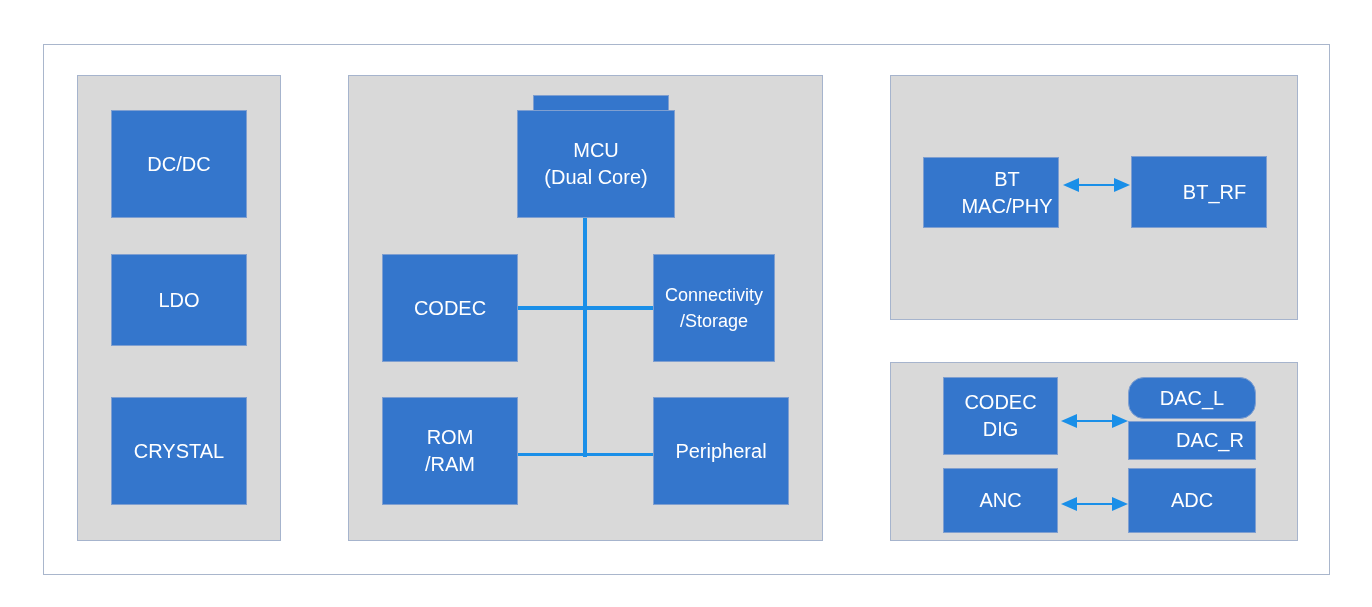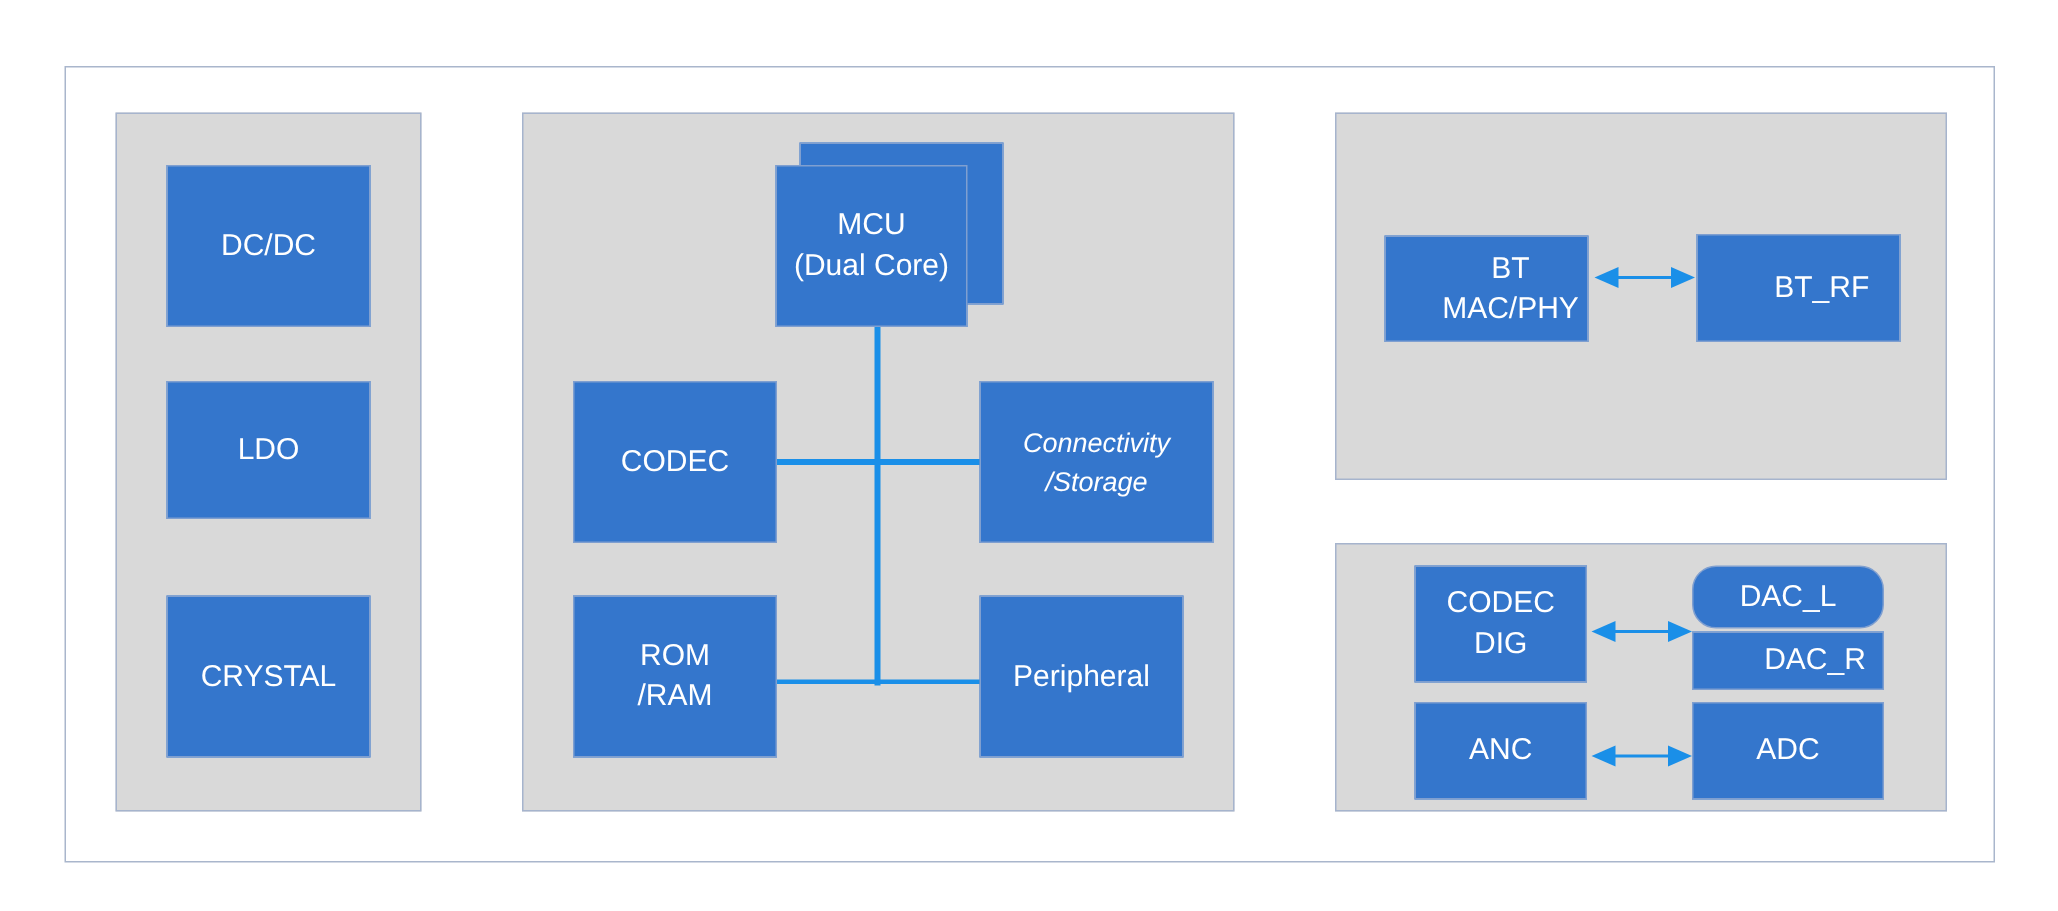--- a/index.html
+++ b/index.html
@@ -23,24 +23,24 @@
 <div class="panel" style="left:77px; top:75px; width:204px; height:466px;"></div>
 <div class="block" style="left:111px; top:110px; width:136px; height:108px;">DC/DC</div>
 <div class="block" style="left:111px; top:254px; width:136px; height:92px;">LDO</div>
 <div class="block" style="left:111px; top:397px; width:136px; height:108px;">CRYSTAL</div>
 
 <div class="panel" style="left:348px; top:75px; width:475px; height:466px;"></div>
 <div class="bus" style="left:583px; top:218px; width:4px; height:239px;"></div>
 <div class="bus" style="left:517px; top:306px; width:137px; height:4px;"></div>
 <div class="bus" style="left:517px; top:453px; width:137px; height:3px;"></div>
 <div class="block" style="left:533px; top:95px; width:136px; height:108px;"></div>
-<div class="block" style="left:517px; top:110px; width:128px; height:108px;">MCU
+<div class="block" style="left:517px; top:110px; width:158px; height:108px;">MCU
 (Dual Core)</div>
 <div class="block" style="left:382px; top:254px; width:136px; height:108px;">CODEC</div>
-<div class="block small" style="left:653px; top:254px; width:156px; height:108px;font-style:italic;">Connectivity
+<div class="block small" style="left:653px; top:254px; width:122px; height:108px;">Connectivity
 /Storage</div>
 <div class="block" style="left:382px; top:397px; width:136px; height:108px;">ROM
 /RAM</div>
 <div class="block" style="left:653px; top:397px; width:136px; height:108px;">Peripheral</div>
 
 <div class="panel" style="left:890px; top:75px; width:408px; height:245px;"></div>
 <div class="block" style="left:923px; top:157px; width:136px; height:71px;padding-left:32px;">BT
 MAC/PHY</div>
 <div class="block" style="left:1131px; top:156px; width:136px; height:72px;padding-left:31px;">BT_RF</div>
 

